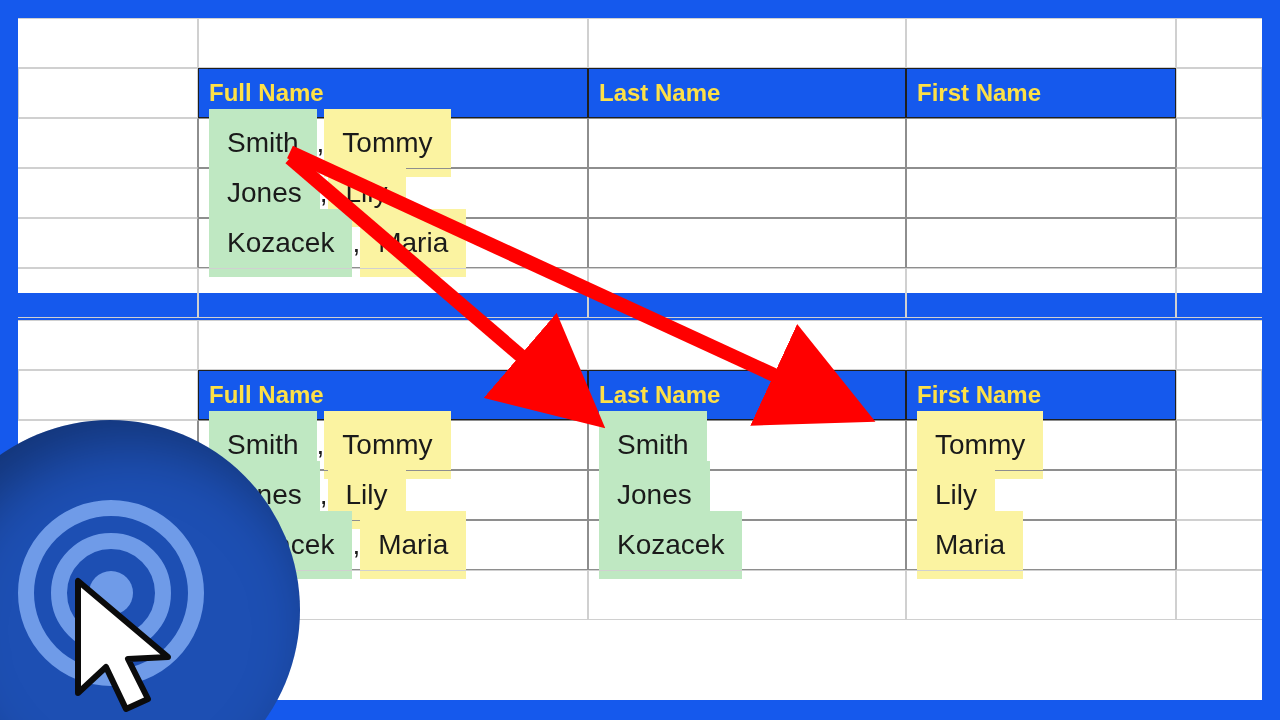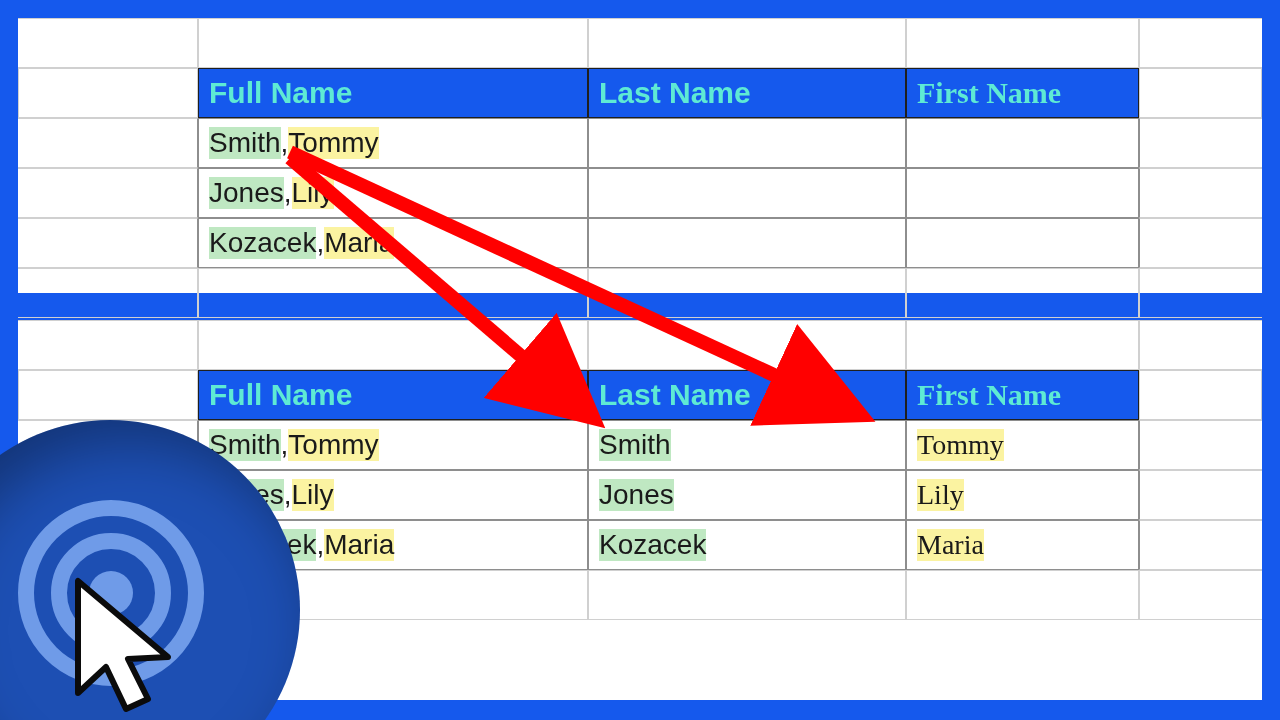--- a/index.html
+++ b/index.html
@@ -4,33 +4,33 @@
 <style>
   * { box-sizing: border-box; }
   html, body { margin:0; padding:0; width:1280px; height:720px; font-family: Arial, Helvetica, sans-serif; }
   .frame { width:1280px; height:720px; background:#1559ed; position:relative; overflow:hidden; }
   .panel { position:absolute; background:#ffffff; }
   .panel.top { left:18px; top:18px; right:18px; height:275px; }
   .panel.bottom { left:18px; top:320px; right:18px; height:380px; }
 
   .grid { width:100%; height:100%; position:relative; }
   .row { display:flex; height:50px; }
-  .row.header .cell { background:#1559ed; color:#5eead4; font-weight:bold; font-size:30px; border:1px solid #1f1f1f; }
+  .row.header .cell { background:#1559ed; color:#fde047; font-weight:bold; font-size:24px; border:1px solid #1f1f1f; }
   .cell { border:1px solid #8e8e8e; padding:4px 10px; font-size:28px; color:#1a1a1a; display:flex; align-items:center; position:relative; white-space:nowrap; }
   .c-lead  { width:180px; border-left:none; border-top:none; border-bottom:1px solid #d0d0d0; }
   .c-full  { width:390px; }
   .c-last  { width:318px; }
-  .c-first { width:233px;font-family:Liberation Serif, serif; }
+  .c-first { width:270px; }
   .c-tail  { flex:1; border-right:none; border-top:none; border-bottom:1px solid #d0d0d0; }
   .row .c-lead, .row .c-tail { border-top:1px solid #d0d0d0; }
   .row.header .c-lead, .row.header .c-tail { background:#fff; border:1px solid #d0d0d0; }
   .row.blank .cell { border-color:#d0d0d0; }
   .row.blank .c-full, .row.blank .c-last, .row.blank .c-first { border:1px solid #d0d0d0; }
 
-  .hl { padding:0; }
+  .hl { padding:18px; }
   .hl-g { background:#bfe8c2; }
   .hl-y { background:#fbf3a1;text-align:right; }
 
   .arrow-layer { position:absolute; inset:0; pointer-events:none; }
 
   .logo { position:absolute; left:-80px; bottom:-80px; width:380px; height:380px; }
   .logo .disk { position:absolute; inset:0; border-radius:50%; background:radial-gradient(circle at 50% 50%, #1d4fb3 0 100%); box-shadow: inset 20px 20px 60px rgba(0,0,0,0.35); }
   .logo svg.rings { position:absolute; left:96px; top:78px; }
   .logo svg.cursor { position:absolute; left:150px; top:155px; }
 </style>

